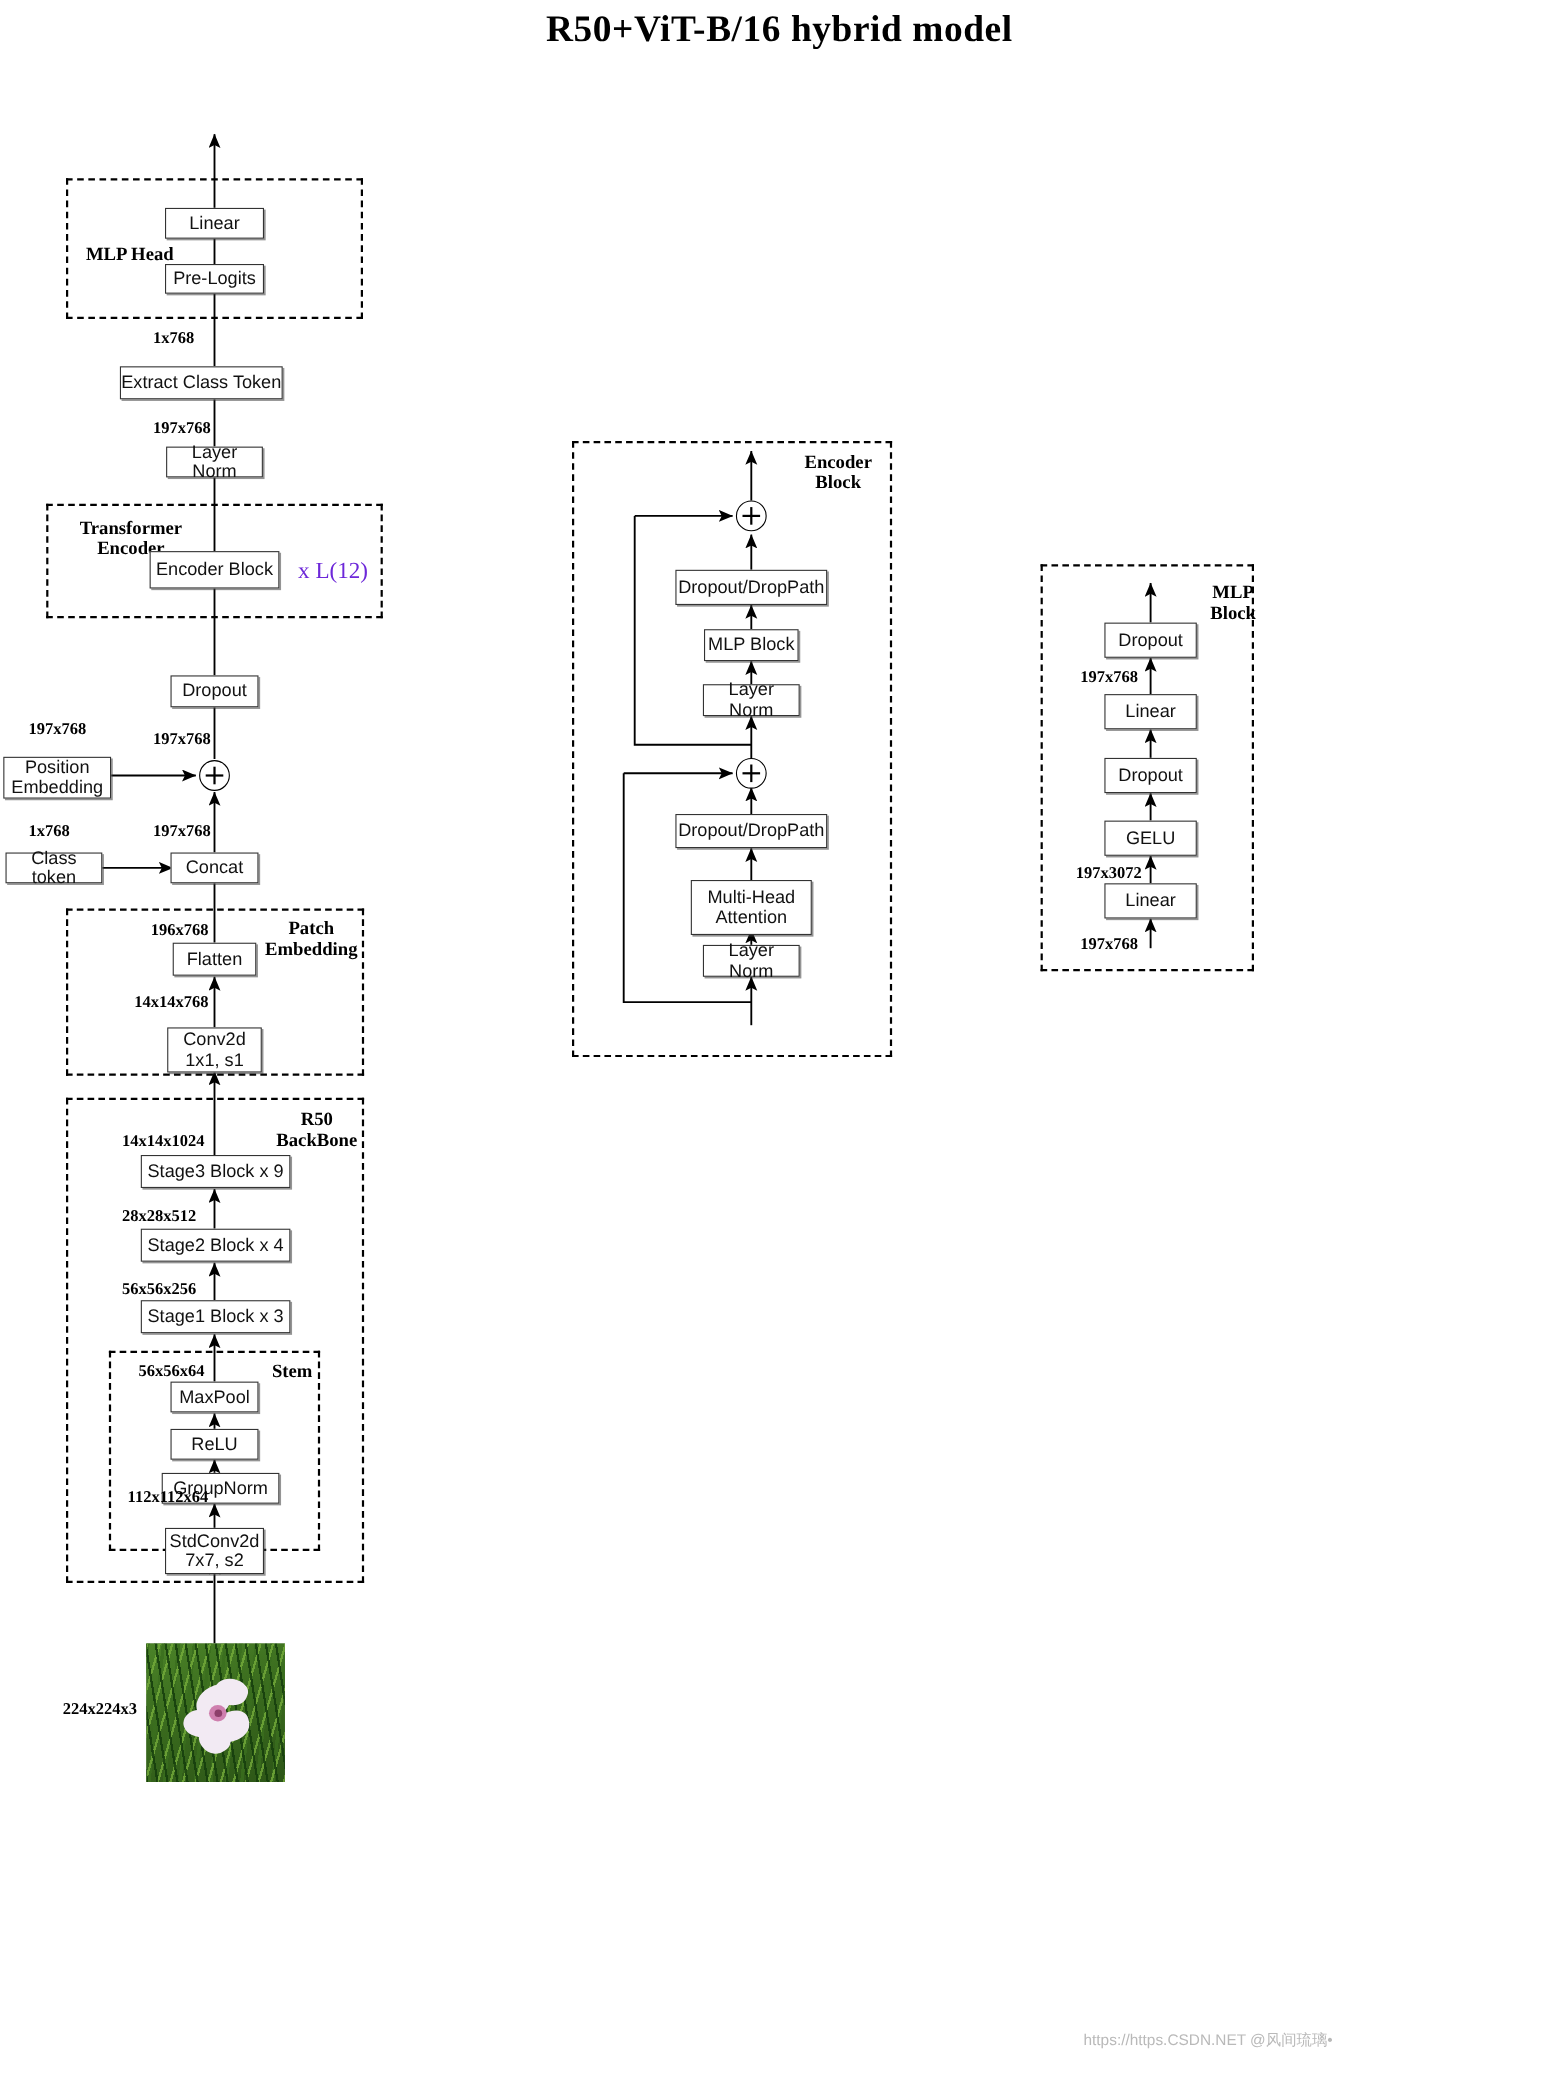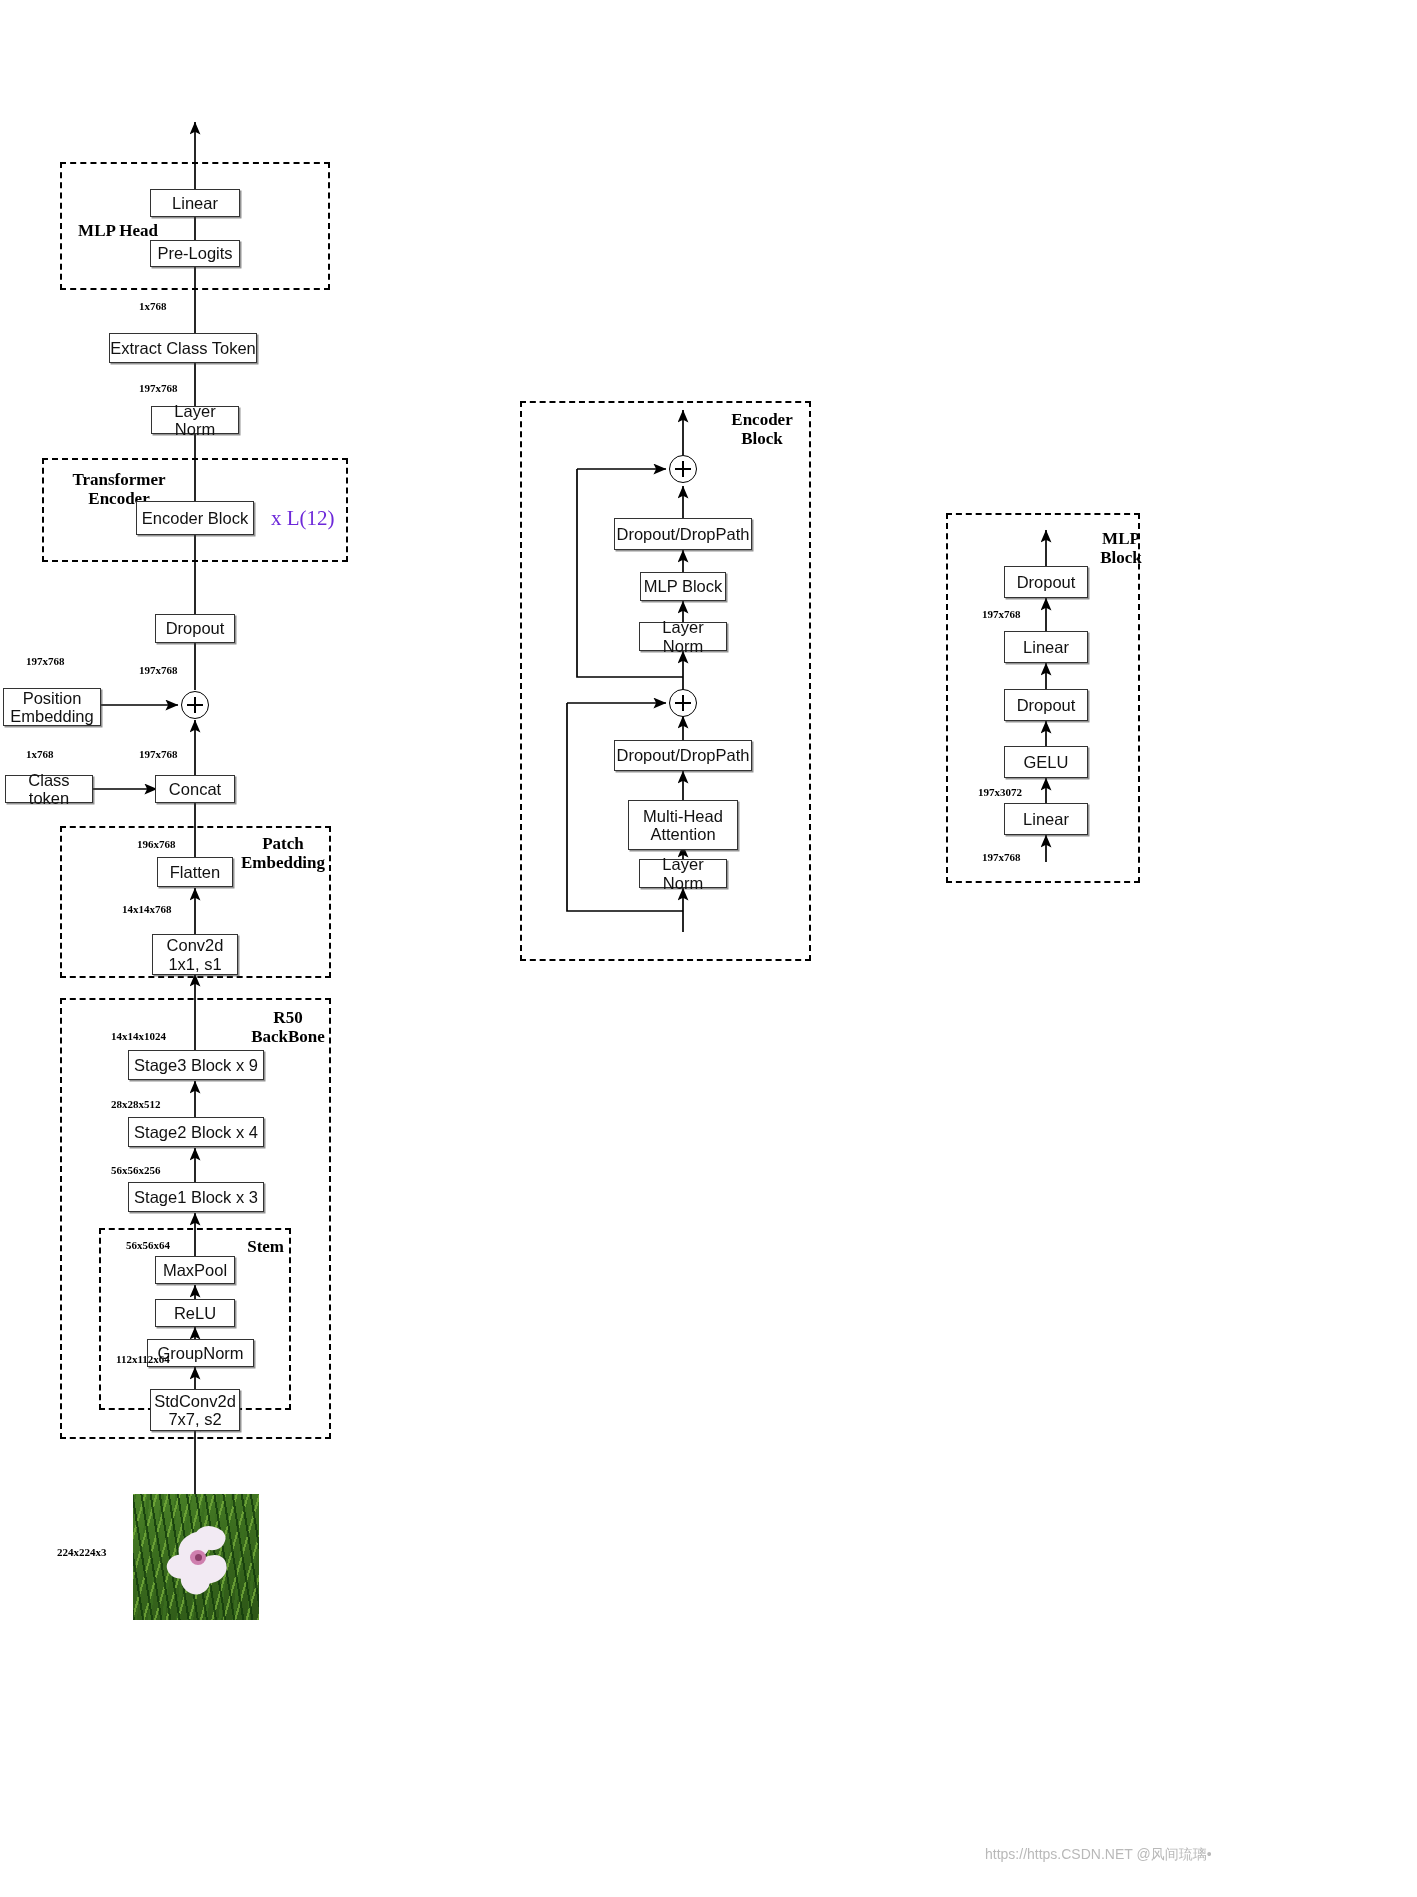--- a/index.html
+++ b/index.html
@@ -32,21 +32,21 @@
   }
   
   .caption{
     position:absolute;font-family:"Liberation Serif", serif;font-weight:bold;
     font-size:17px;line-height:1.12;text-align:center;white-space:pre-line;
     color:#000;
   }
   
   .dim{
     position:absolute;font-family:"Liberation Serif", serif;font-weight:bold;
-    font-size:11px;color:#000;white-space:nowrap;
+    font-size:15px;color:#000;white-space:nowrap;
   }
   
   .mult{
     position:absolute;font-family:Liberation Serif, serif;font-size:21px;
     color:#6d28d9;white-space:nowrap;
   }
 
   
   .plus{
     position:absolute;width:28px;height:28px;border:1.7px solid #000;
@@ -76,20 +76,21 @@
     position:absolute;font-size:14px;color:#b9b9b9;white-space:nowrap;
     font-family:"Liberation Sans", sans-serif;
   }
   svg.lines{position:absolute;left:0;top:0;width:1417px;height:1897px;pointer-events:none;}
 </style>
 </head>
 <body>
 
 <div id="canvas">
 
+  <div class="title">R50+ViT-B/16 hybrid model</div>
 
   <svg class="lines" xmlns="http://www.w3.org/2000/svg">
     <defs>
       <marker id="ah" markerWidth="9" markerHeight="9" refX="7.4" refY="3.2" orient="auto">
         <path d="M0,0 L7.6,3.2 L0,6.4 L1.6,3.2 z" fill="#000"></path>
       </marker>
     </defs>
     <g stroke="#000" stroke-width="1.7" fill="none" marker-end="url(#ah)">
 
       <line x1="195" y1="189" x2="195" y2="122"></line>

